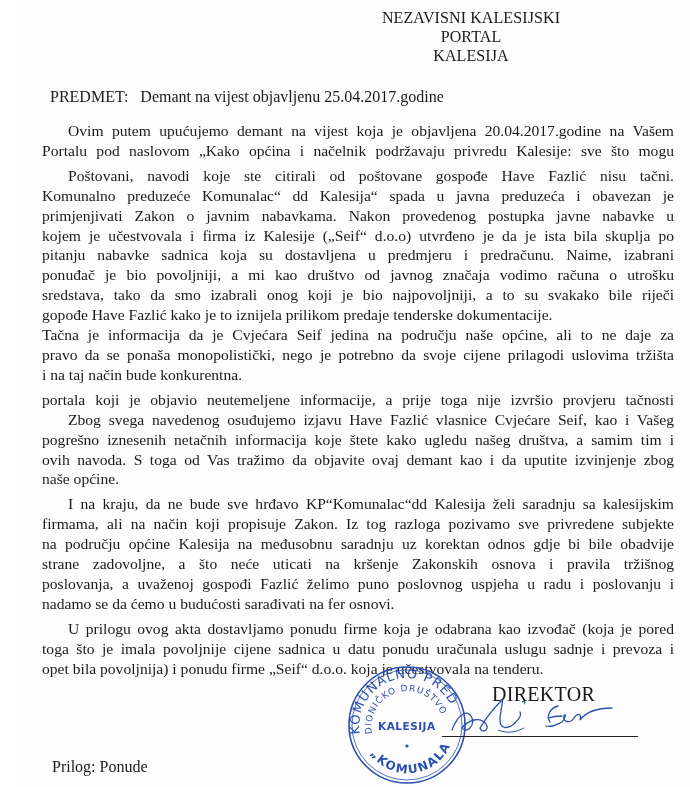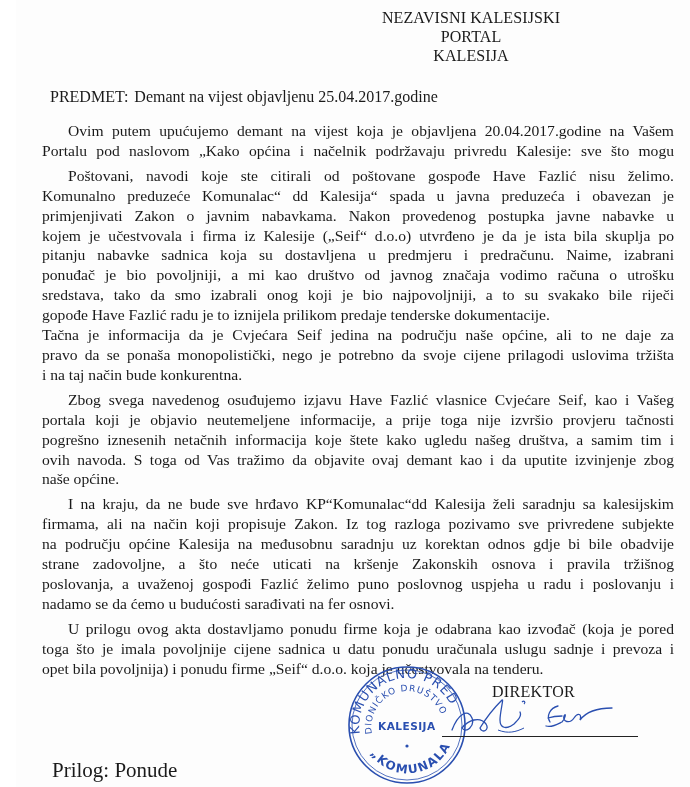--- a/index.html
+++ b/index.html
@@ -32,21 +32,21 @@
       letter-spacing: 0.1px;
     }
     .subject {
       position: absolute;
       left: 34px;
       top: 87px;
       font-size: 16px;
       line-height: 19px;
       white-space: nowrap;
     }
-    .subject .label { margin-right: 2px; }
+    .subject .label { margin-right: 8px; }
     .body {
       position: absolute;
       left: 26px;
       top: 121px;
       width: 632px;
       font-size: 15.6px;
       line-height: 19.9px;
       text-align: justify;
     }
     .body p {
@@ -67,21 +67,21 @@
       position: absolute;
       left: 330px;
       top: 664px;
       width: 300px;
       height: 120px;
     }
     .director-label {
       position: absolute;
       left: 146px;
       top: 19px;
-      font-size: 16px;
+      font-size: 20px;
       letter-spacing: 0.3px;
     }
     .signature-line {
       position: absolute;
       left: 96px;
       top: 72px;
       width: 196px;
       height: 1px;
       background: #222;
     }
@@ -96,21 +96,21 @@
       position: absolute;
       left: 0px;
       top: 0px;
       width: 122px;
       height: 122px;
     }
     .attachment {
       position: absolute;
       left: 36px;
       top: 758px;
-      font-size: 21px;
+      font-size: 16px;
     }
   </style>
 </head>
 <body>
 
 <div class="page">
 
   <div class="recipient">
     <div>NEZAVISNI KALESIJSKI PORTAL</div>
     <div>KALESIJA</div>
@@ -120,37 +120,37 @@
     <span class="label">PREDMET:</span>
     <span>Demant na vijest objavljenu 25.04.2017.godine</span>
   </div>
 
   <div class="body" id="letter-body">
       <p class="indent" style="text-indent: 0px;">
         <span class="line" style="padding-left: 26px;">Ovim putem upućujemo demant na vijest koja je objavljena 20.04.2017.godine na Vašem</span>
         <span class="line">Portalu pod naslovom „Kako općina i načelnik podržavaju privredu Kalesije: sve što mogu</span>
       </p>
       <p class="indent gap" style="text-indent: 0px;">
-        <span class="line" style="padding-left: 26px;">Poštovani, navodi koje ste citirali od poštovane gospođe Have Fazlić nisu želimo.</span>
+        <span class="line" style="padding-left: 26px;">Poštovani, navodi koje ste citirali od poštovane gospođe Have Fazlić nisu tačni.</span>
         <span class="line">Komunalno preduzeće Komunalac“ dd Kalesija“ spada u javna preduzeća i obavezan je</span>
         <span class="line">primjenjivati Zakon o javnim nabavkama. Nakon provedenog postupka javne nabavke u</span>
         <span class="line">kojem je učestvovala i firma iz Kalesije („Seif“ d.o.o) utvrđeno je da je ista bila skuplja po</span>
         <span class="line">pitanju nabavke sadnica koja su dostavljena u predmjeru i predračunu. Naime, izabrani</span>
         <span class="line">ponuđač je bio povoljniji, a mi kao društvo od javnog značaja vodimo računa o utrošku</span>
         <span class="line">sredstava, tako da smo izabrali onog koji je bio najpovoljniji, a to su svakako bile riječi</span>
-        <span class="line last">gopođe Have Fazlić radu je to iznijela prilikom predaje tenderske dokumentacije.</span>
+        <span class="line last">gopođe Have Fazlić kako je to iznijela prilikom predaje tenderske dokumentacije.</span>
       </p>
       <p>
         <span class="line">Tačna je informacija da je Cvjećara Seif jedina na području naše općine, ali to ne daje za</span>
         <span class="line">pravo da se ponaša monopolistički, nego je potrebno da svoje cijene prilagodi uslovima tržišta</span>
         <span class="line last">i na taj način bude konkurentna.</span>
       </p>
       <p class="indent gap" style="text-indent: 0px;">
+        <span class="line">portala koji je objavio neutemeljene informacije, a prije toga nije izvršio provjeru tačnosti</span>
         <span class="line" style="padding-left: 26px;">Zbog svega navedenog osuđujemo izjavu Have Fazlić vlasnice Cvjećare Seif, kao i Vašeg</span>
-        <span class="line">portala koji je objavio neutemeljene informacije, a prije toga nije izvršio provjeru tačnosti</span>
         <span class="line">pogrešno iznesenih netačnih informacija koje štete kako ugledu našeg društva, a samim tim i</span>
         <span class="line">ovih navoda. S toga od Vas tražimo da objavite ovaj demant kao i da uputite izvinjenje zbog</span>
         <span class="line last">naše općine.</span>
       </p>
       <p class="indent gap" style="text-indent: 0px;">
         <span class="line" style="padding-left: 26px;">I na kraju, da ne bude sve hrđavo KP“Komunalac“dd Kalesija želi saradnju sa kalesijskim</span>
         <span class="line">firmama, ali na način koji propisuje Zakon. Iz tog razloga pozivamo sve privredene subjekte</span>
         <span class="line">na području općine Kalesija na međusobnu saradnju uz korektan odnos gdje bi bile obadvije</span>
         <span class="line">strane zadovoljne, a što neće uticati na kršenje Zakonskih osnova i pravila tržišnog</span>
         <span class="line">poslovanja, a uvaženoj gospođi Fazlić želimo puno poslovnog uspjeha u radu i poslovanju i</span>

